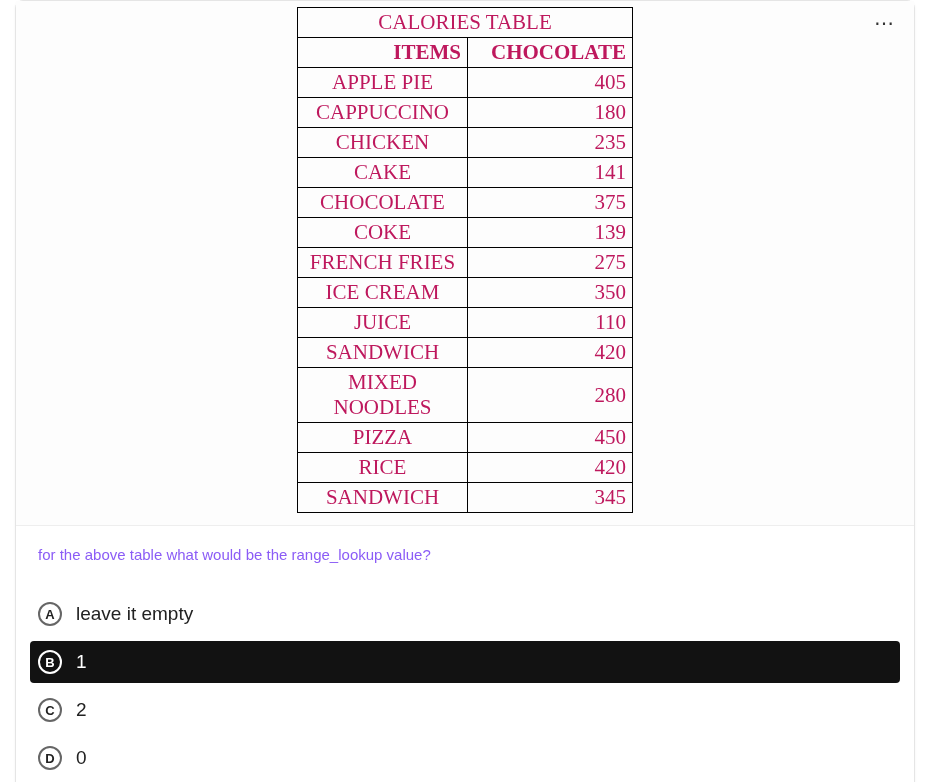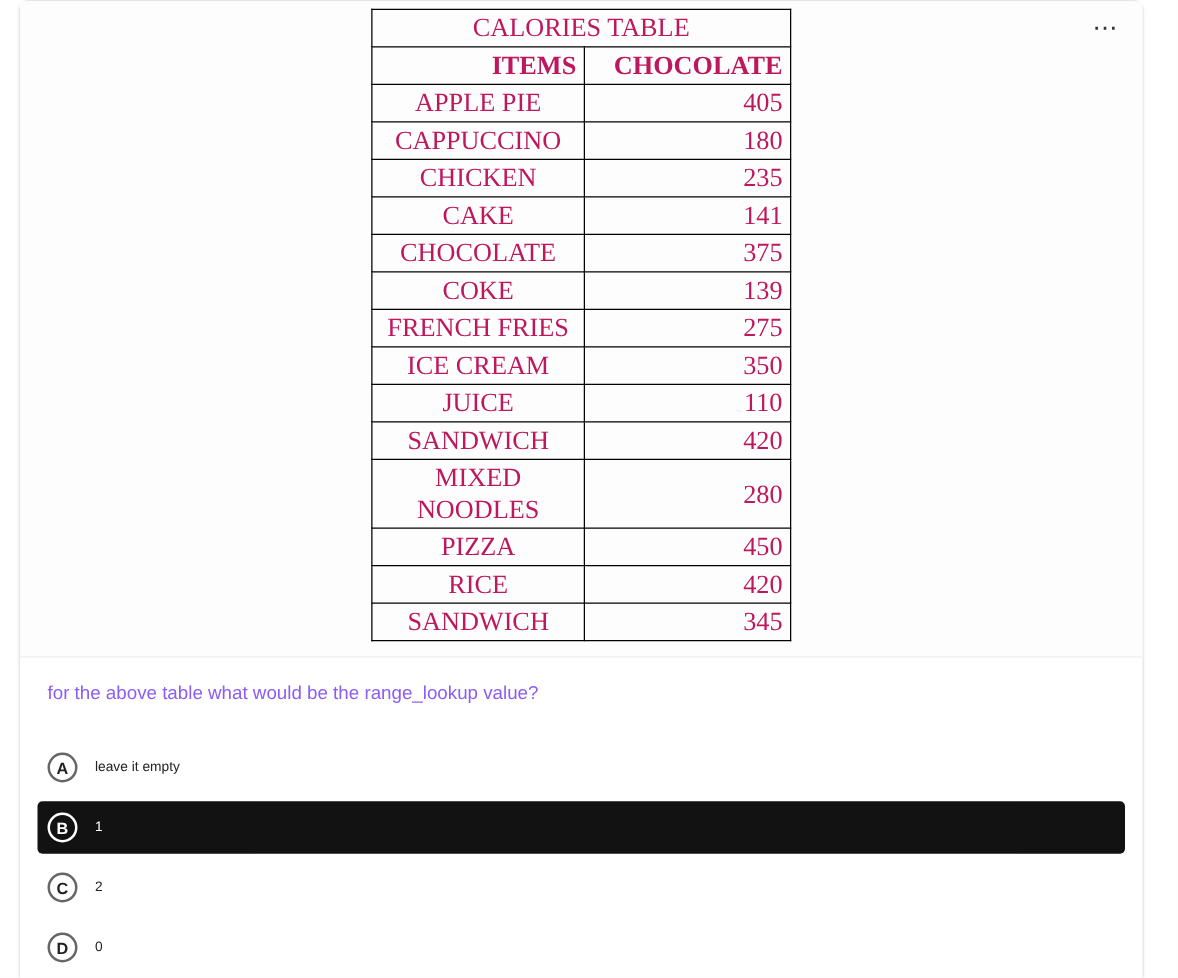--- a/index.html
+++ b/index.html
@@ -107,21 +107,21 @@
       font-size: 13px;
       font-weight: 600;
       margin-right: 14px;
       flex-shrink: 0;
     }
     .option.selected .option-letter {
       border-color: #fff;
       color: #fff;
     }
     .option-label {
-      font-size: 11px;
+      font-size: 19px;
     }
   </style>
 </head>
 <body>
 
 <div class="card">
 
   <div class="more-btn">
     <span>⋯</span>
   </div>

